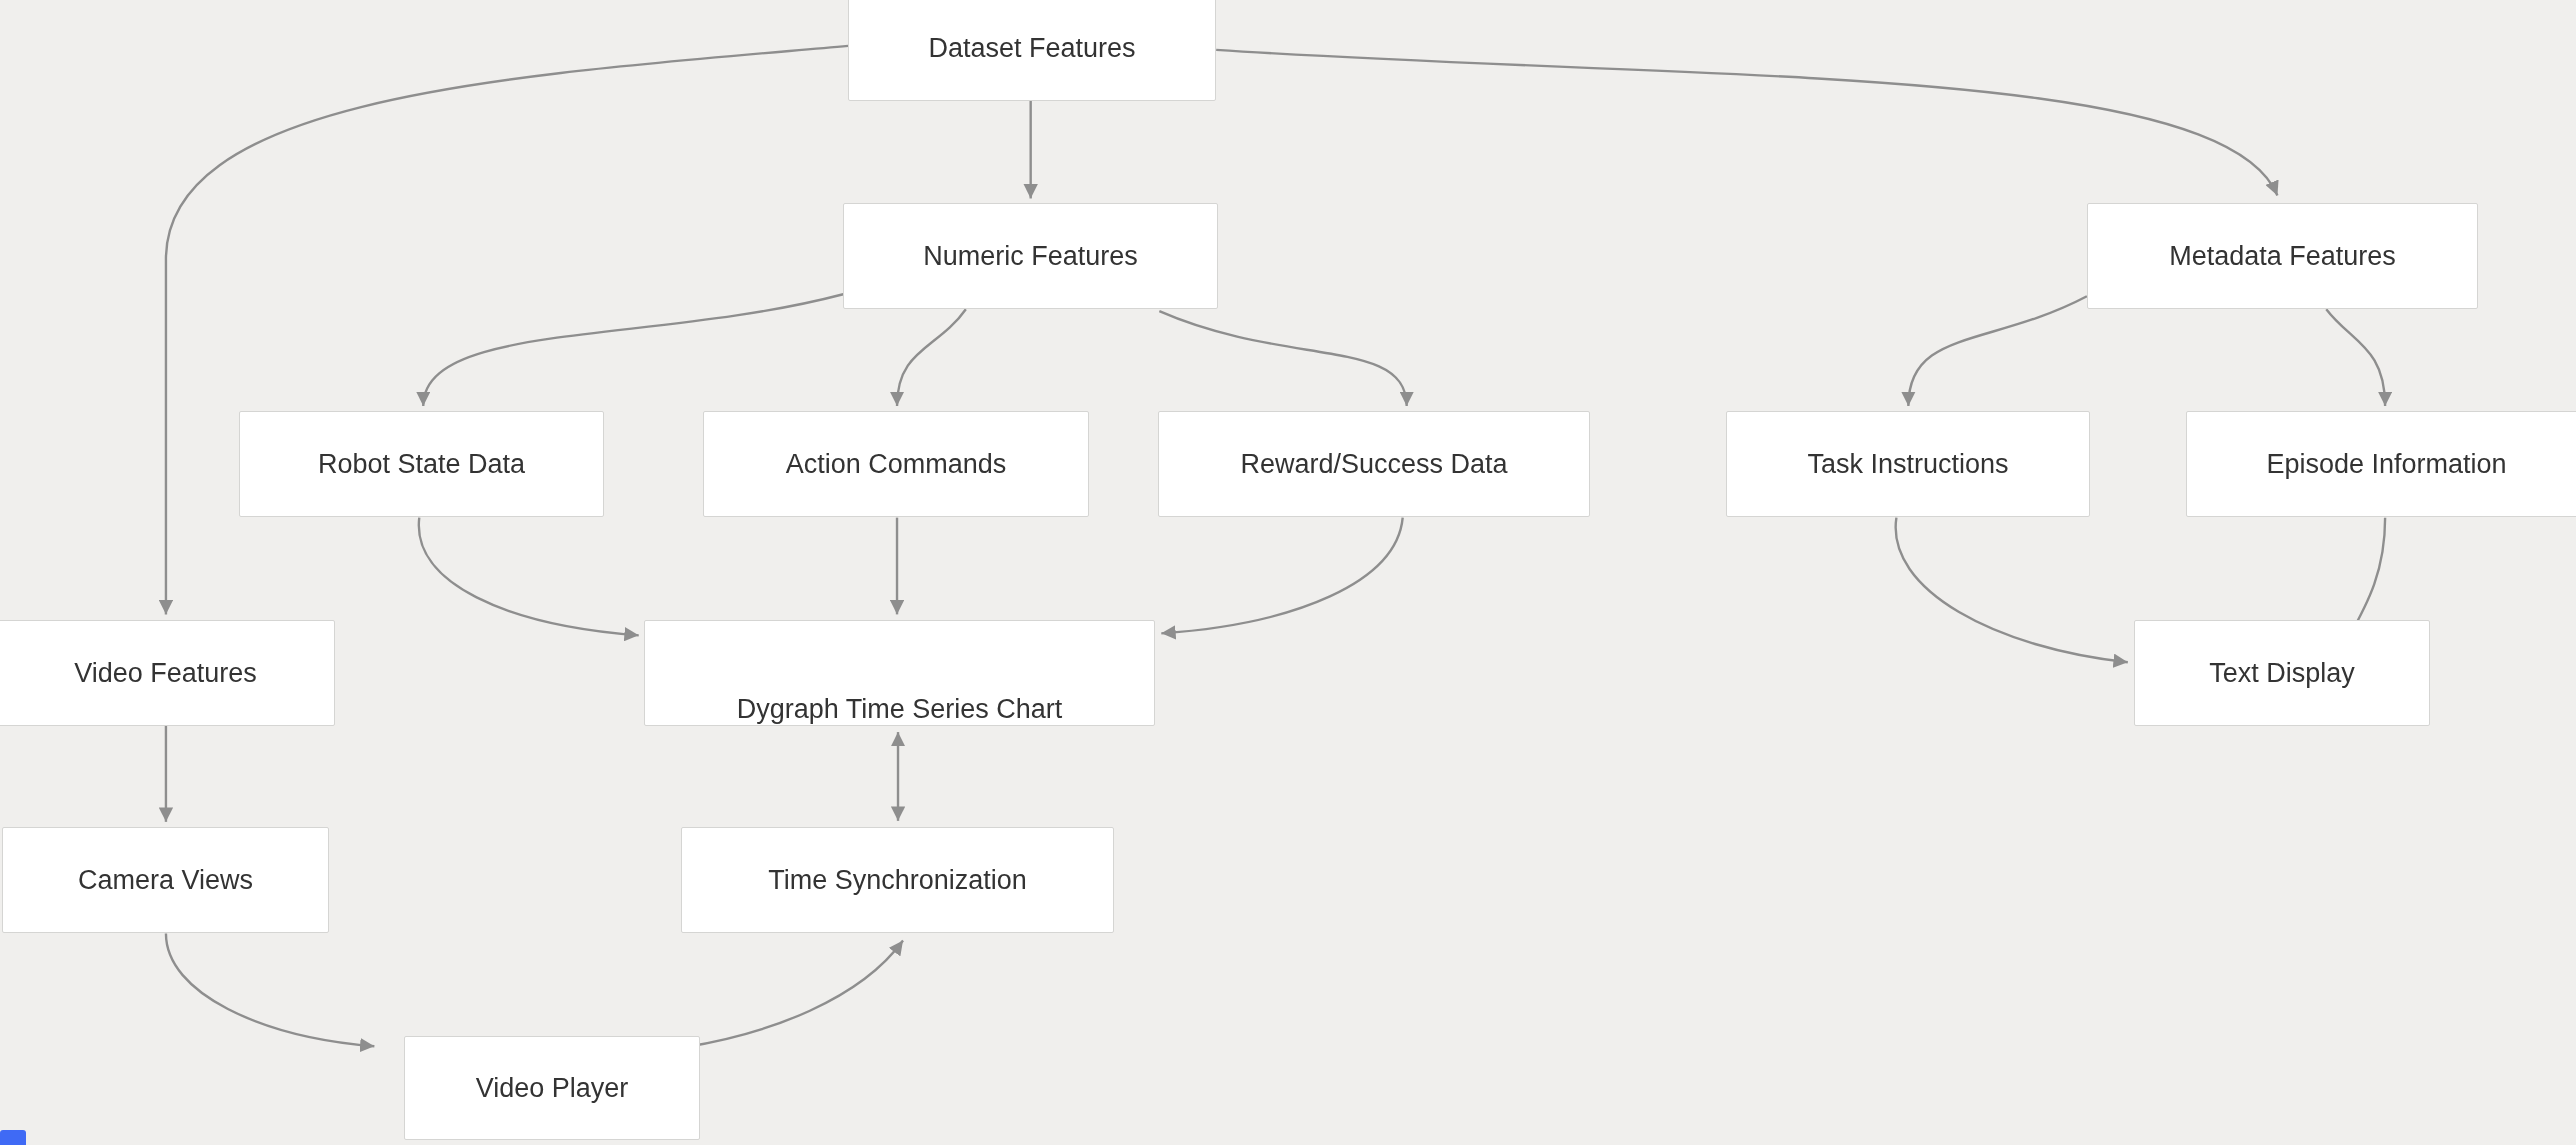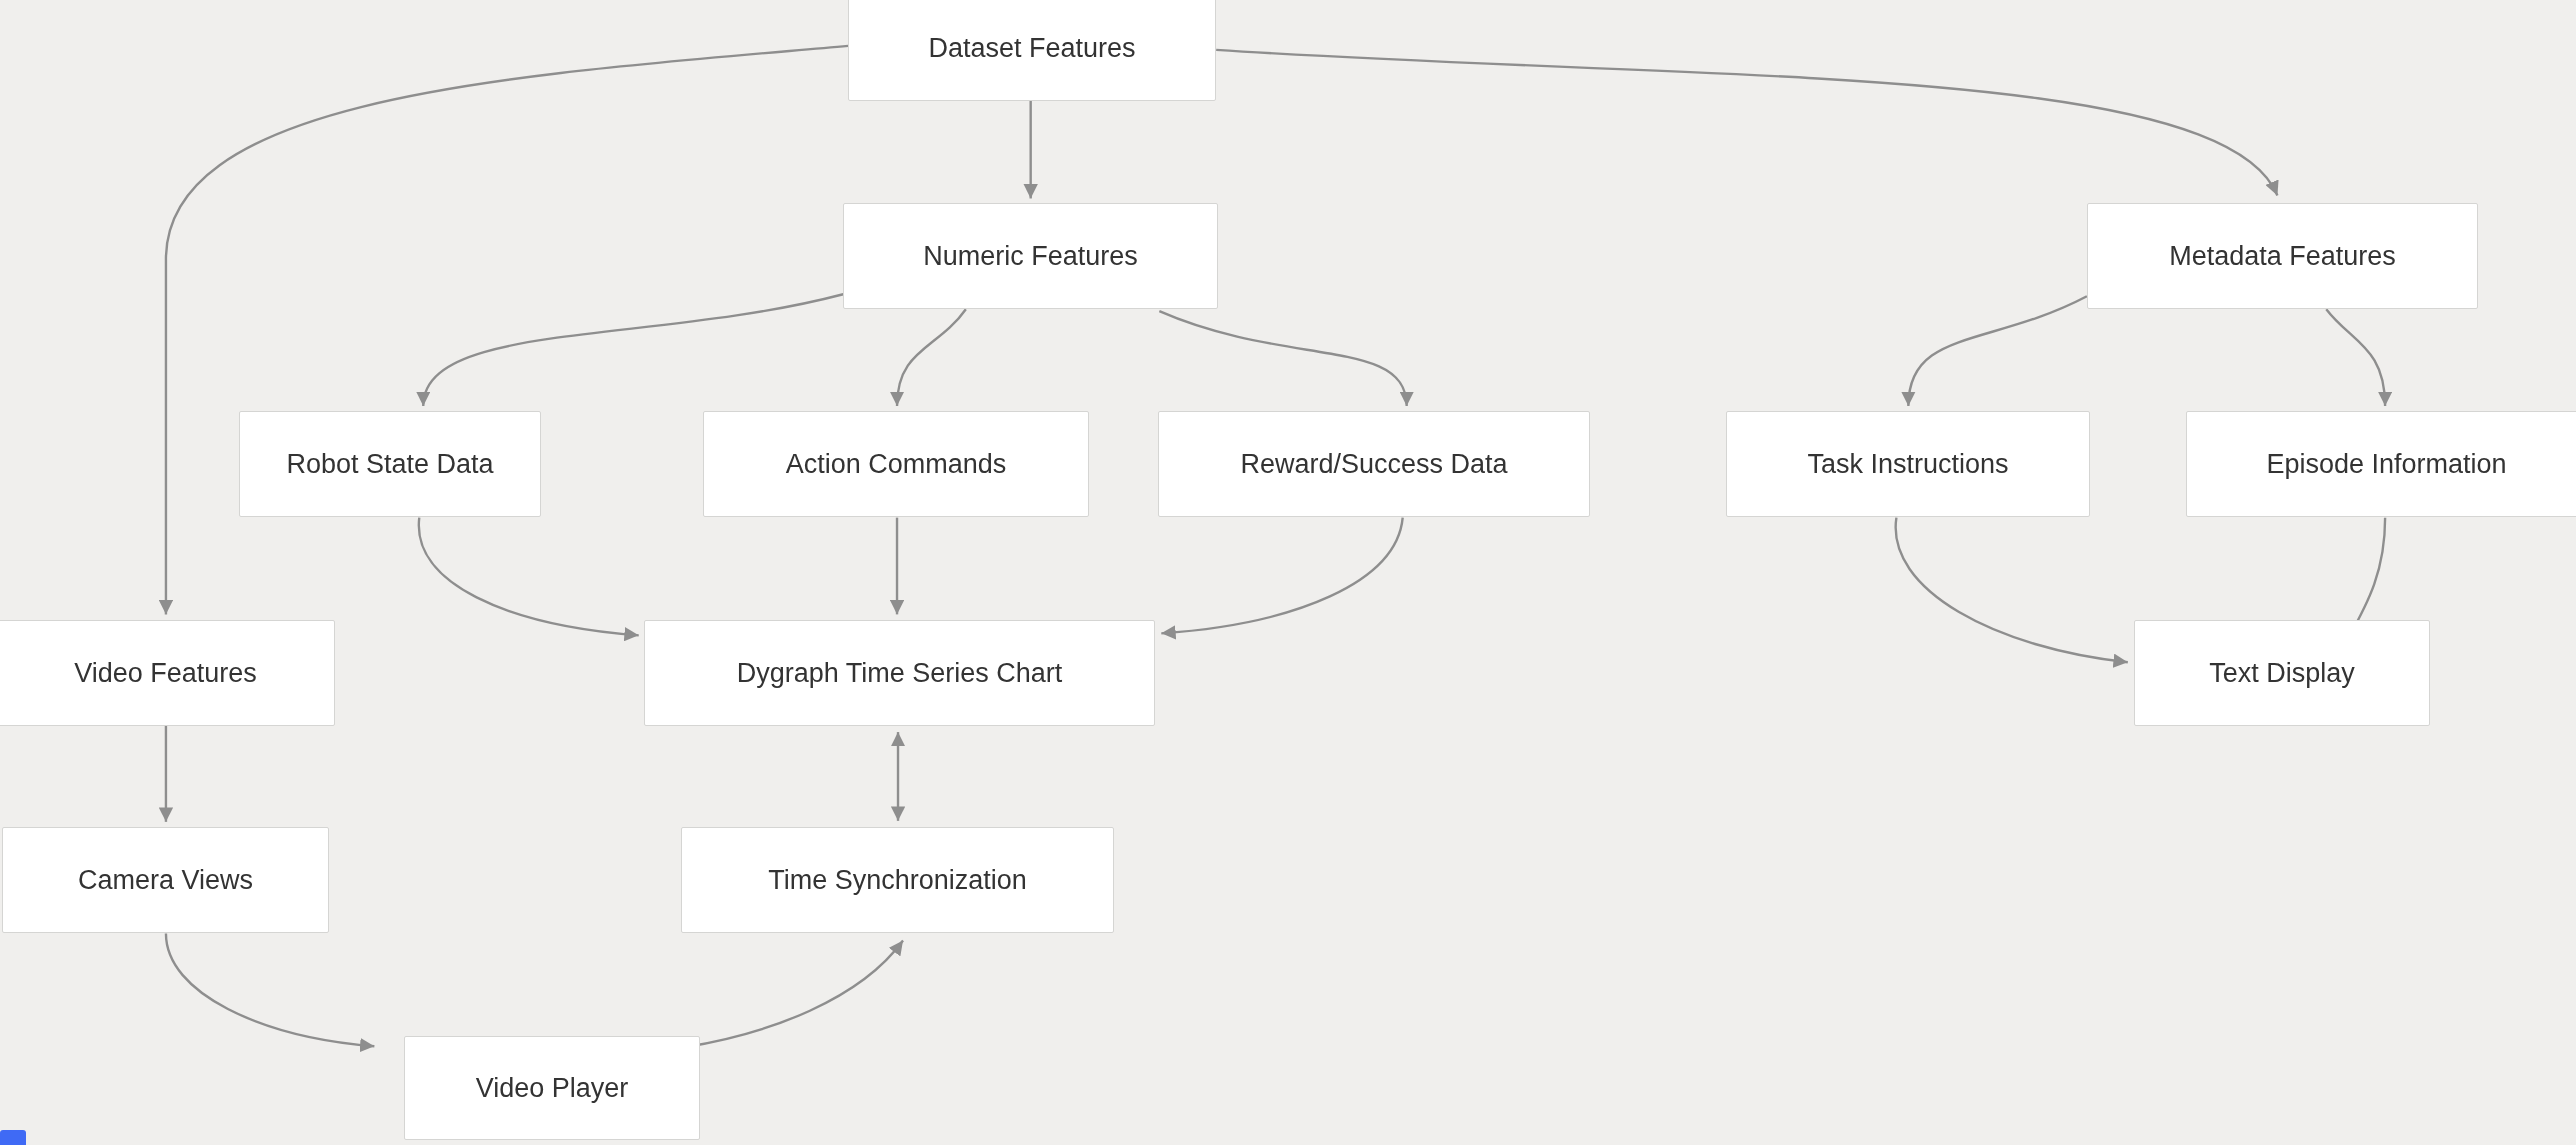--- a/index.html
+++ b/index.html
@@ -92,39 +92,39 @@
   <div>
       <div class="node" style="left: 848px; top: -5px; width: 368px; height: 106px;">
         <span>Dataset Features</span>
       </div>
       <div class="node" style="left: 843px; top: 203px; width: 375px; height: 106px;">
         <span>Numeric Features</span>
       </div>
       <div class="node" style="left: 2087px; top: 203px; width: 391px; height: 106px;">
         <span>Metadata Features</span>
       </div>
-      <div class="node" style="left: 239px; top: 411px; width: 302px; height: 106px; align-items: center;">
+      <div class="node" style="left: 239px; top: 411px; width: 365px; height: 106px; align-items: center;">
         <span>Robot State Data</span>
       </div>
       <div class="node" style="left: 703px; top: 411px; width: 386px; height: 106px;">
         <span>Action Commands</span>
       </div>
       <div class="node" style="left: 1158px; top: 411px; width: 432px; height: 106px;">
         <span>Reward/Success Data</span>
       </div>
       <div class="node" style="left: 1726px; top: 411px; width: 364px; height: 106px;">
         <span>Task Instructions</span>
       </div>
       <div class="node" style="left: 2186px; top: 411px; width: 401px; height: 106px;">
         <span>Episode Information</span>
       </div>
       <div class="node" style="left: -4px; top: 620px; width: 339px; height: 106px;">
         <span>Video Features</span>
       </div>
-      <div class="node" style="left: 644px; top: 620px; width: 511px; height: 106px;">
+      <div class="node" style="left: 644px; top: 620px; width: 511px; height: 106px; align-items: flex-end;">
         <span>Dygraph Time Series Chart</span>
       </div>
       <div class="node" style="left: 2134px; top: 620px; width: 296px; height: 106px;">
         <span>Text Display</span>
       </div>
       <div class="node" style="left: 2px; top: 827px; width: 327px; height: 106px;">
         <span>Camera Views</span>
       </div>
       <div class="node" style="left: 681px; top: 827px; width: 433px; height: 106px; align-items: center;">
         <span>Time Synchronization</span>

